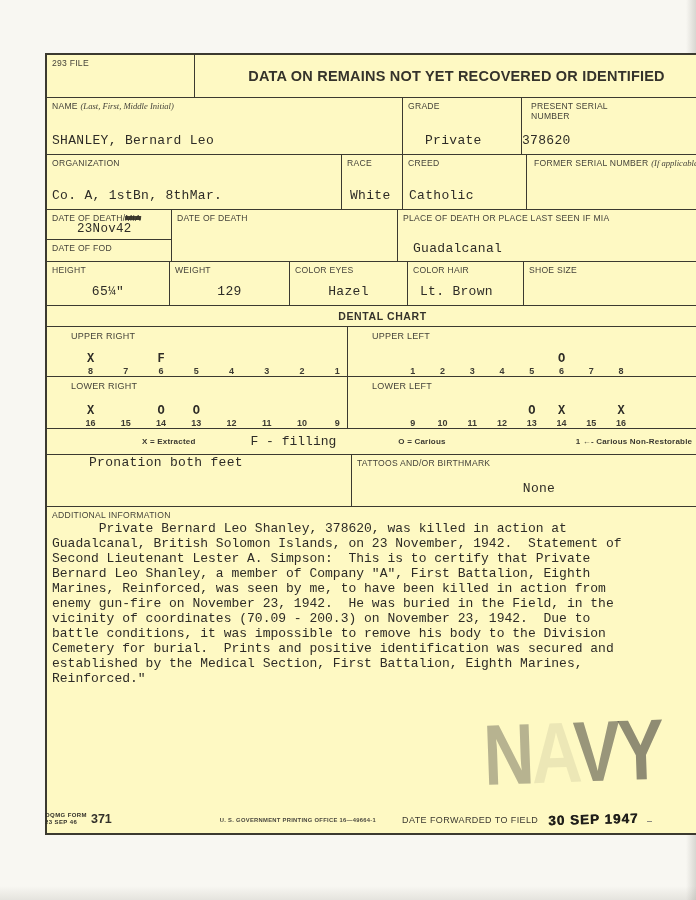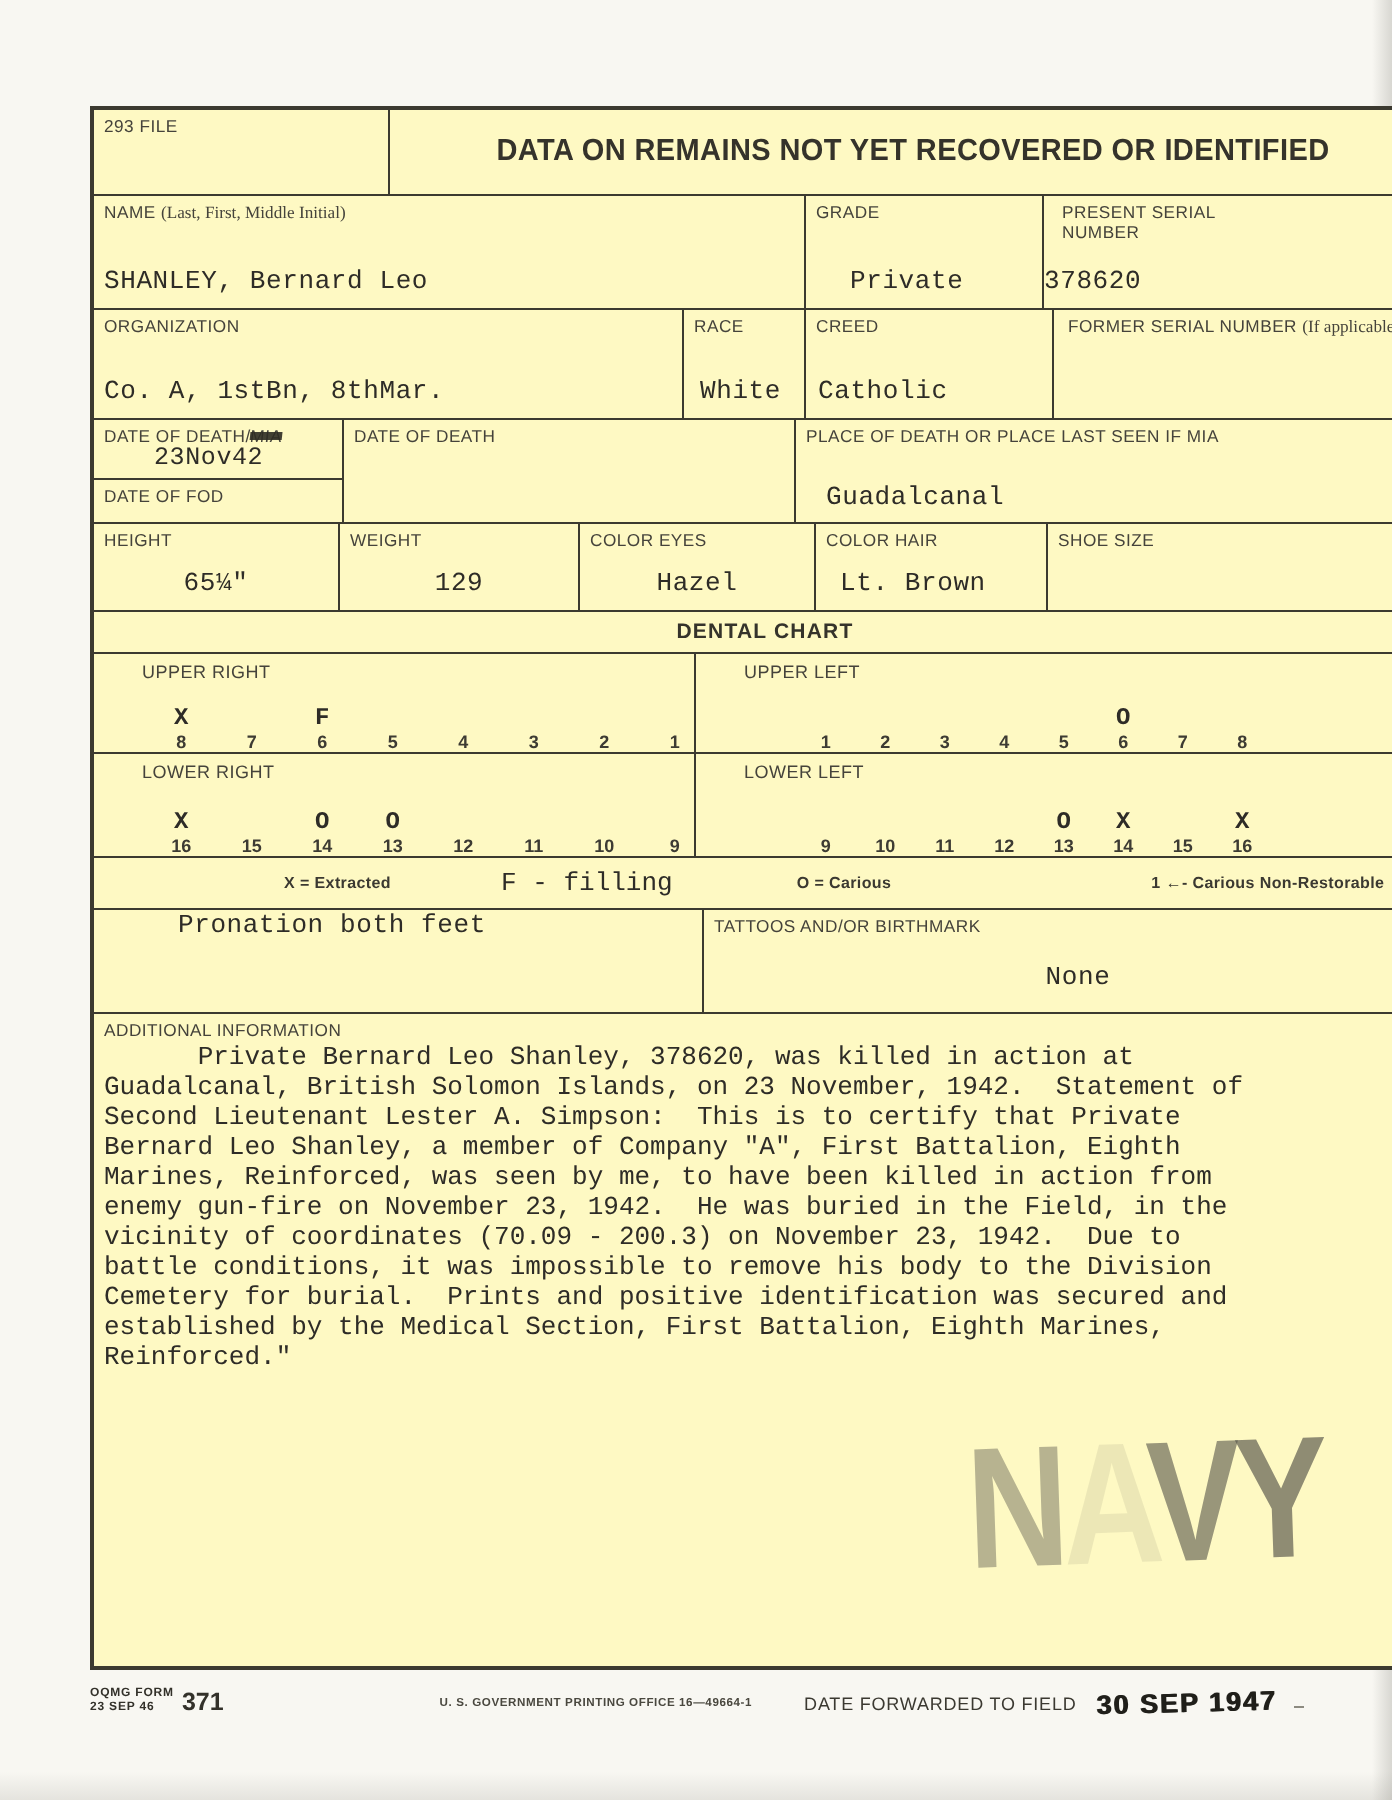--- a/index.html
+++ b/index.html
@@ -31,21 +31,21 @@
   }
   .row{display:flex;border-bottom:1.8px solid var(--line);}
   .row:last-child{border-bottom:none;}
   .cell{border-right:1.8px solid var(--line);position:relative;
     display:flex;flex-direction:column;justify-content:space-between;}
   .cell:last-child{border-right:none;flex:1;}
   .lbl{
     font-size:8.6px;line-height:1.2;color:var(--label);
     letter-spacing:.25px;padding:3px 4px 0 5px;
   }
-  .lbl .det{font-family:"Liberation Serif",serif;letter-spacing:0;}
+  .lbl .det{font-family:"Liberation Serif",serif;font-style:italic;letter-spacing:0;}
   .typed{
     font-family:"Liberation Mono","DejaVu Sans Mono",monospace;
     font-size:13px;color:var(--typed);letter-spacing:.3px;
   }
   .struck{text-decoration:line-through;text-decoration-thickness:4px;
     text-decoration-color:rgba(45,43,36,.9);display:inline-block;transform:skewX(-6deg);}
 
   
   .r-header{height:43px;}
   .c-file{width:148px;}
@@ -126,21 +126,21 @@
     color:#57554b;letter-spacing:-4px;
     transform:rotate(-2deg) scaleX(.82);transform-origin:left top;
     pointer-events:none;
   }
   .navy .sl0{opacity:.42;}
   .navy .sl1{opacity:.10;}
   .navy .sl2{opacity:.60;}
   .navy .sl3{opacity:.66;}
 
   
-  .footer{position:absolute;left:45px;top:844px;width:609px;display:flex;align-items:flex-start;}
+  .footer{position:absolute;left:45px;top:812px;width:609px;display:flex;align-items:flex-start;}
   .oqmg{font-size:6px;font-weight:700;line-height:1.1;letter-spacing:.4px;color:#33312a;}
   .form-num{font-size:12.5px;font-weight:700;margin:0 0 0 4px;color:#33312a;}
   .gpo{font-size:5.8px;font-weight:700;letter-spacing:.3px;color:#4a483f;margin:5px 0 0 108px;}
   .fwd-label{font-size:9px;font-weight:400;letter-spacing:.4px;color:#3b3931;margin:3px 0 0 26px;white-space:nowrap;}
   .fwd-stamp{
     font-size:13.5px;font-weight:900;color:#201f1a;margin:0 0 0 10px;
     letter-spacing:1px;transform:rotate(-1.5deg);
     text-shadow:.6px 0 0 #201f1a;white-space:nowrap;
   }
   .fwd-dashes{flex:1;border-bottom:1.4px dashed #8d8b81;height:10px;margin:0 2px 0 8px;}

